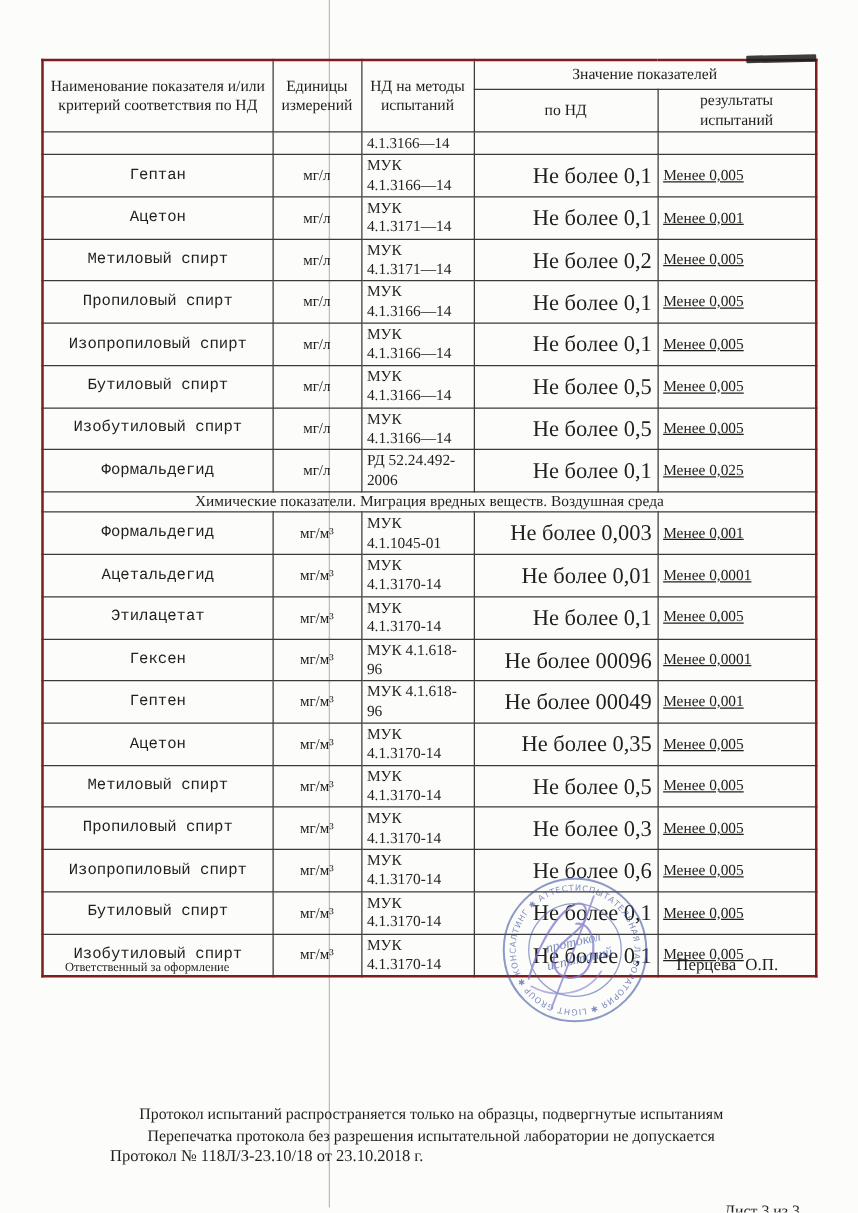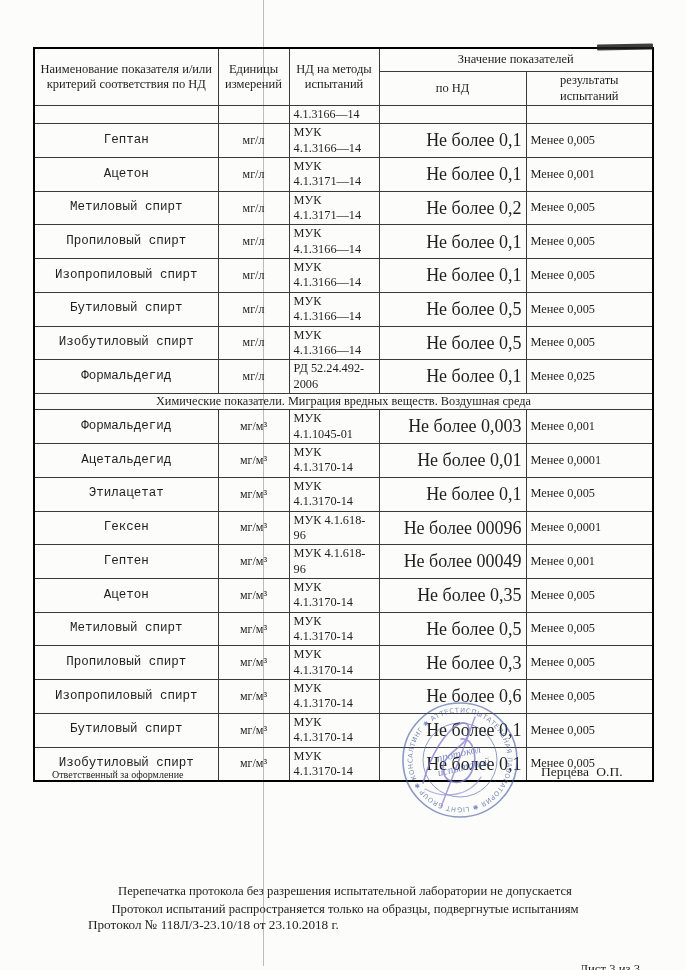--- a/index.html
+++ b/index.html
@@ -30,31 +30,31 @@
   table.results col.c2{width:71px}
   table.results col.c3{width:90px}
   table.results col.c4{width:147px}
   table.results col.c5{width:127px}
   table.results th,table.results td{
     border:1px solid #3a3a3a;
     padding:1px 4px;
     vertical-align:middle;
     font-weight:normal;
   }
-  table.results{border:2px solid #000000;}
+  table.results{border:2px solid #7f1d1d;}
   th.hdr{ text-align:center; }
   th.hdr-name{height:52px;}
   th.hdr-values{height:20px;}
   th.hdr-results{padding:0 16px;}
   tr.thin-row td{height:15px;font-size:12px;}
   td.cell-name{text-align:center;padding-left:6px;font-family:Liberation Mono, monospace;}
   td.cell-units{text-align:center;font-size:12px;}
   td.cell-method{text-align:left;padding-left:5px;white-space:pre-line;font-size:12.3px;}
   td.cell-limit{text-align:right;padding-left:6px;font-size:18px;}
-  td.cell-result{text-align:left;padding-left:8px;font-size:12.3px;}
+  td.cell-result{text-align:left;padding-left:8px;font-size:12.3px;text-decoration:underline;}
   tr.data-row td{height:29px;}
   tr.data-row.s2 td{height:30px;}
   tr.section-row td{height:14px;text-align:center;font-size:12.3px;padding:0;}
   
   .resp-label{position:absolute;left:52px;top:769px;font-size:10px;}
   .signer-name{position:absolute;left:541px;top:764px;font-size:13.5px;word-spacing:4px;}
   
   .stamp{position:absolute;left:385px;top:685px;width:150px;height:150px;pointer-events:none;}
   
   .footer-notes{position:absolute;left:55px;top:884px;width:580px;text-align:center;font-size:12.7px;}
@@ -276,19 +276,19 @@
         <path d="M 38,98 C 52,48 82,26 84,44 C 86,60 60,66 58,82 C 56,98 78,104 86,88 C 94,72 88,52 76,54" stroke-width="1.7" opacity="0.9"></path>
         <path d="M 90,32 C 80,60 66,96 56,122" stroke-width="1.5" opacity="0.85"></path>
         <path d="M 40,104 C 58,114 84,112 96,92" stroke-width="1.3" opacity="0.7"></path>
       </g>
     </g>
   </svg>
 
   <div class="smudge"></div>
 
   <div class="footer-notes">
+    <p class="note">Протокол испытаний распространяется только на образцы, подвергнутые испытаниям</p>
     <p class="note">Перепечатка протокола без разрешения испытательной лаборатории не допускается</p>
-    <p class="note">Протокол испытаний распространяется только на образцы, подвергнутые испытаниям</p>
   </div>
   <div class="protocol-number">Протокол № 118Л/З-23.10/18 от 23.10.2018 г.</div>
   <div class="sheet-number">Лист 3 из 3</div>
 
 </div>
 
 </body></html>

